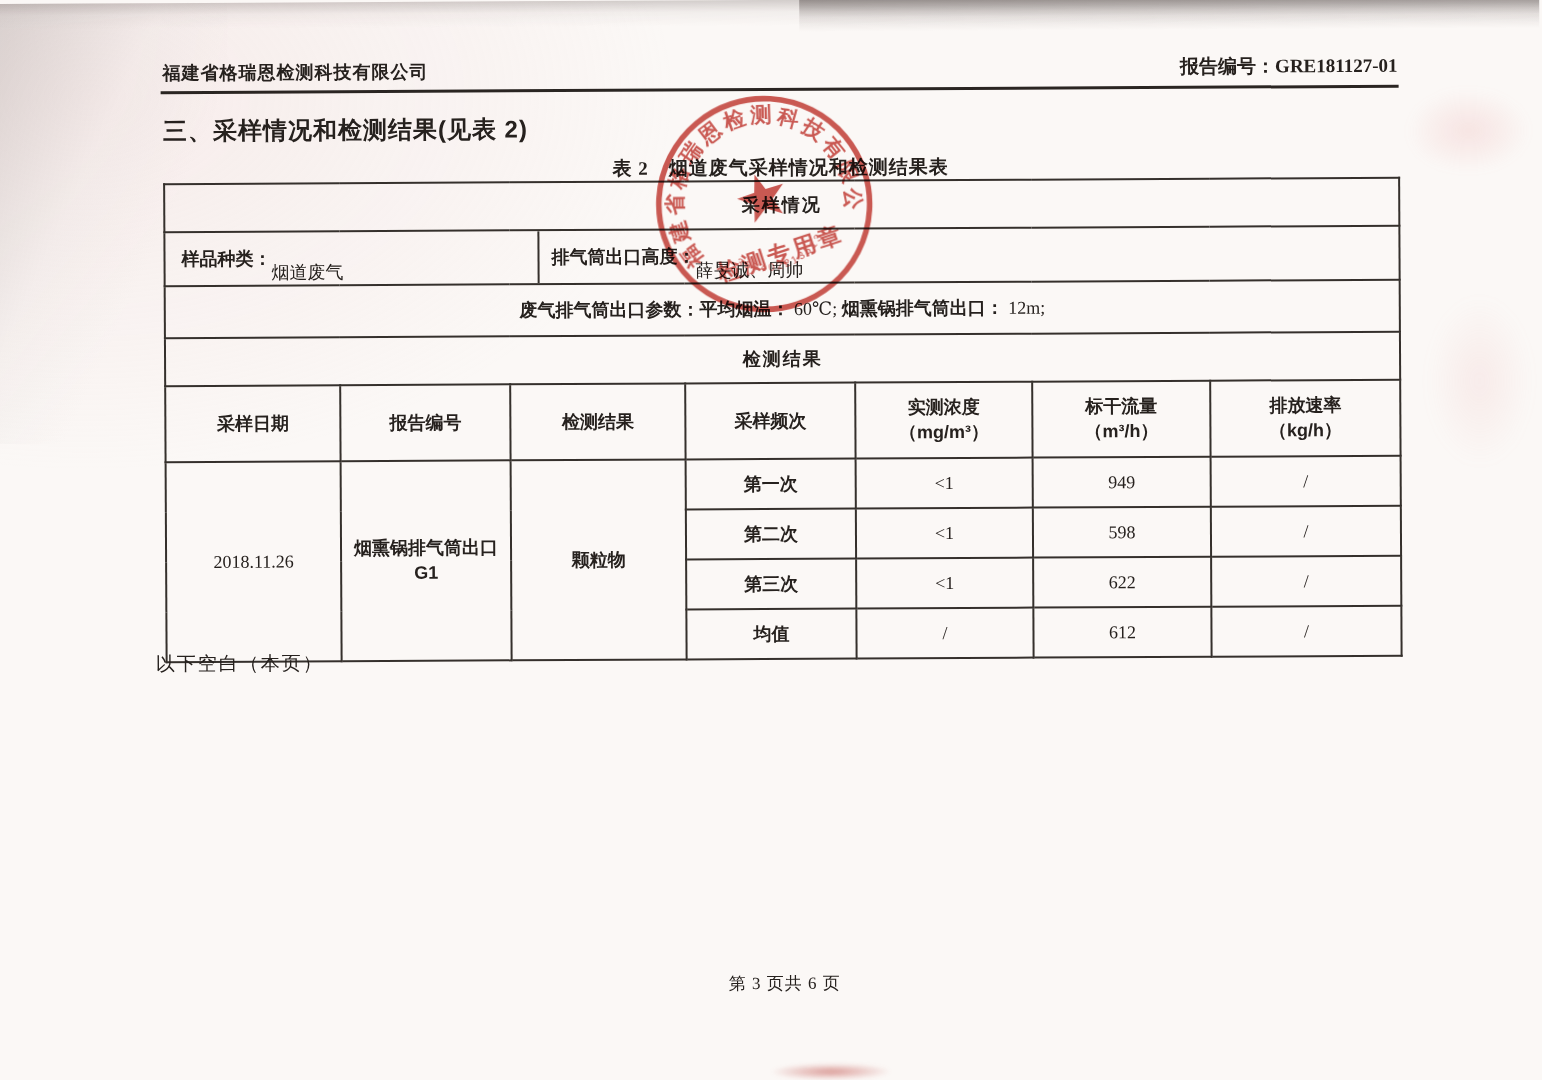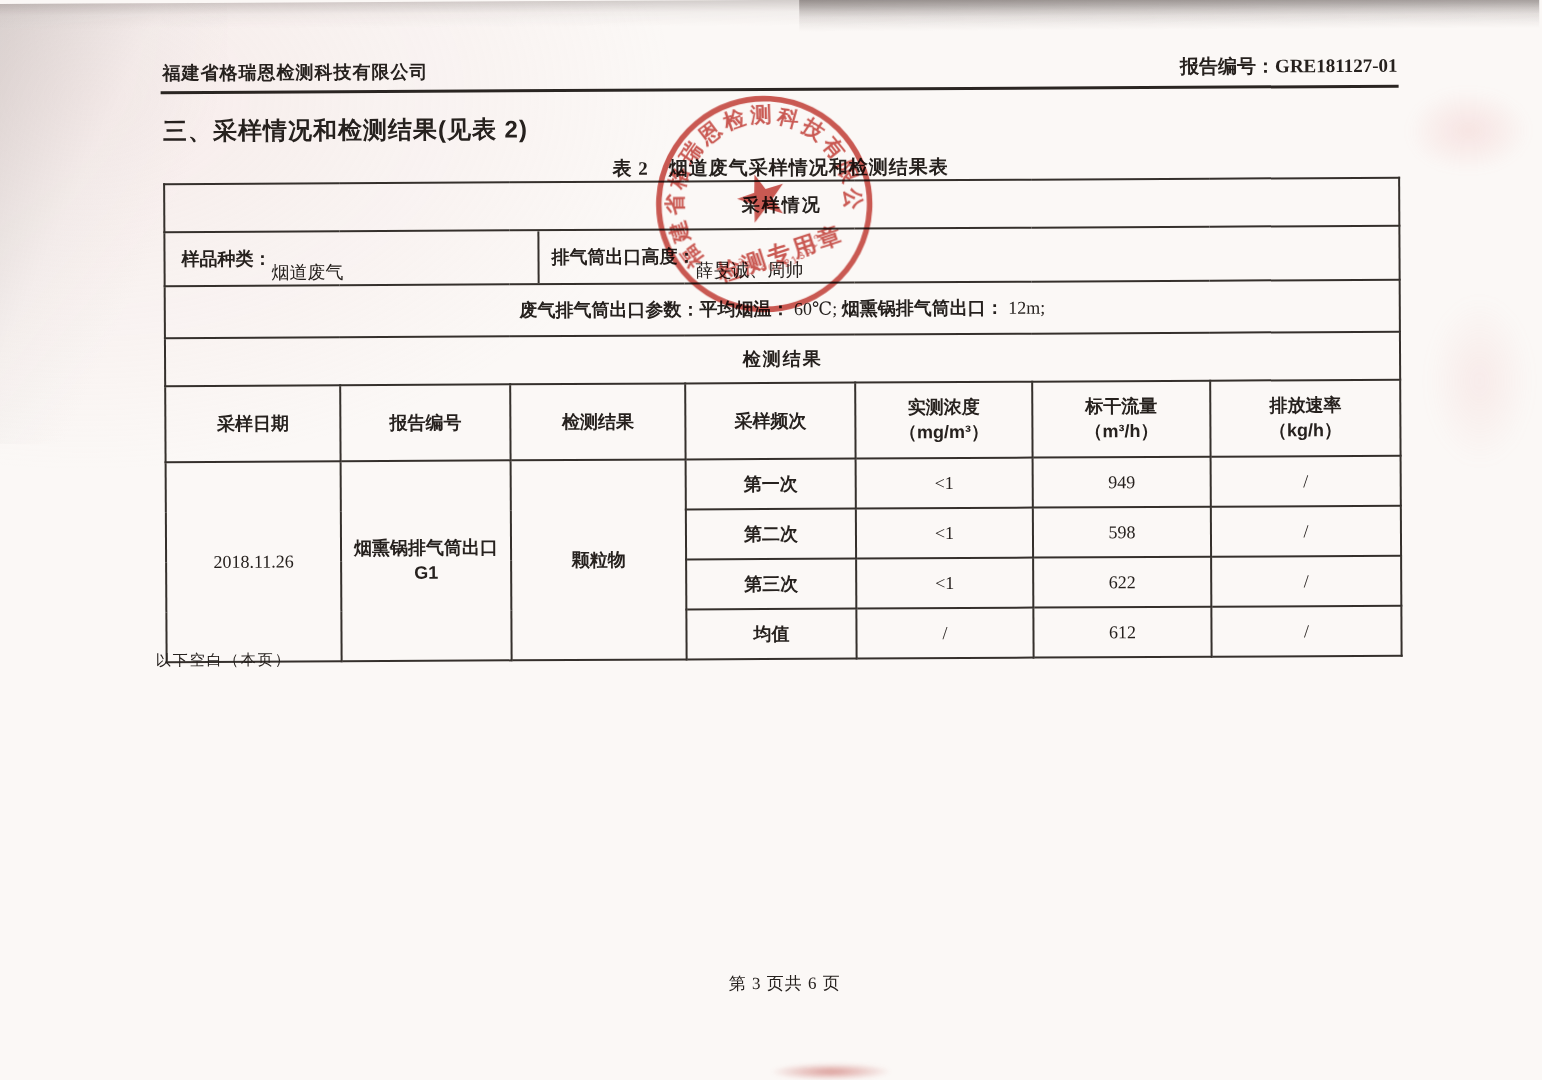--- a/index.html
+++ b/index.html
@@ -62,21 +62,21 @@
   td.param-row{height:50px;text-align:left;padding-left:12px;}
   .lbl{font-weight:bold;font-family:"Liberation Sans","DejaVu Sans",sans-serif;}
   .val{font-weight:normal;margin-top:28px;}
   td.col-hdr{height:74px;font-weight:bold;font-size:18px;line-height:1.45;
     font-family:"Liberation Sans","DejaVu Sans",sans-serif;}
   td.data-cell{height:48px;font-size:18px;}
   td.freq-cell{font-weight:bold;font-family:"Liberation Sans","DejaVu Sans",sans-serif;}
   td.num-cell{font-size:19px;}
   .two-line span{display:block;line-height:1.4;}
 
-  .below-note{position:absolute;left:155px;top:648px;font-size:15px;letter-spacing:2px;}
+  .below-note{position:absolute;left:155px;top:648px;font-size:19px;letter-spacing:2px;}
   .page-footer{position:absolute;left:165px;top:972px;width:1235px;text-align:center;font-size:17px;letter-spacing:1px;}
 
   
   .stamp{position:absolute;left:652px;top:90px;width:228px;height:228px;
     mix-blend-mode:multiply;opacity:0.88;pointer-events:none;filter:blur(0.3px);}
 </style>
 </head>
 <body>
 
 <div class="sheet">

